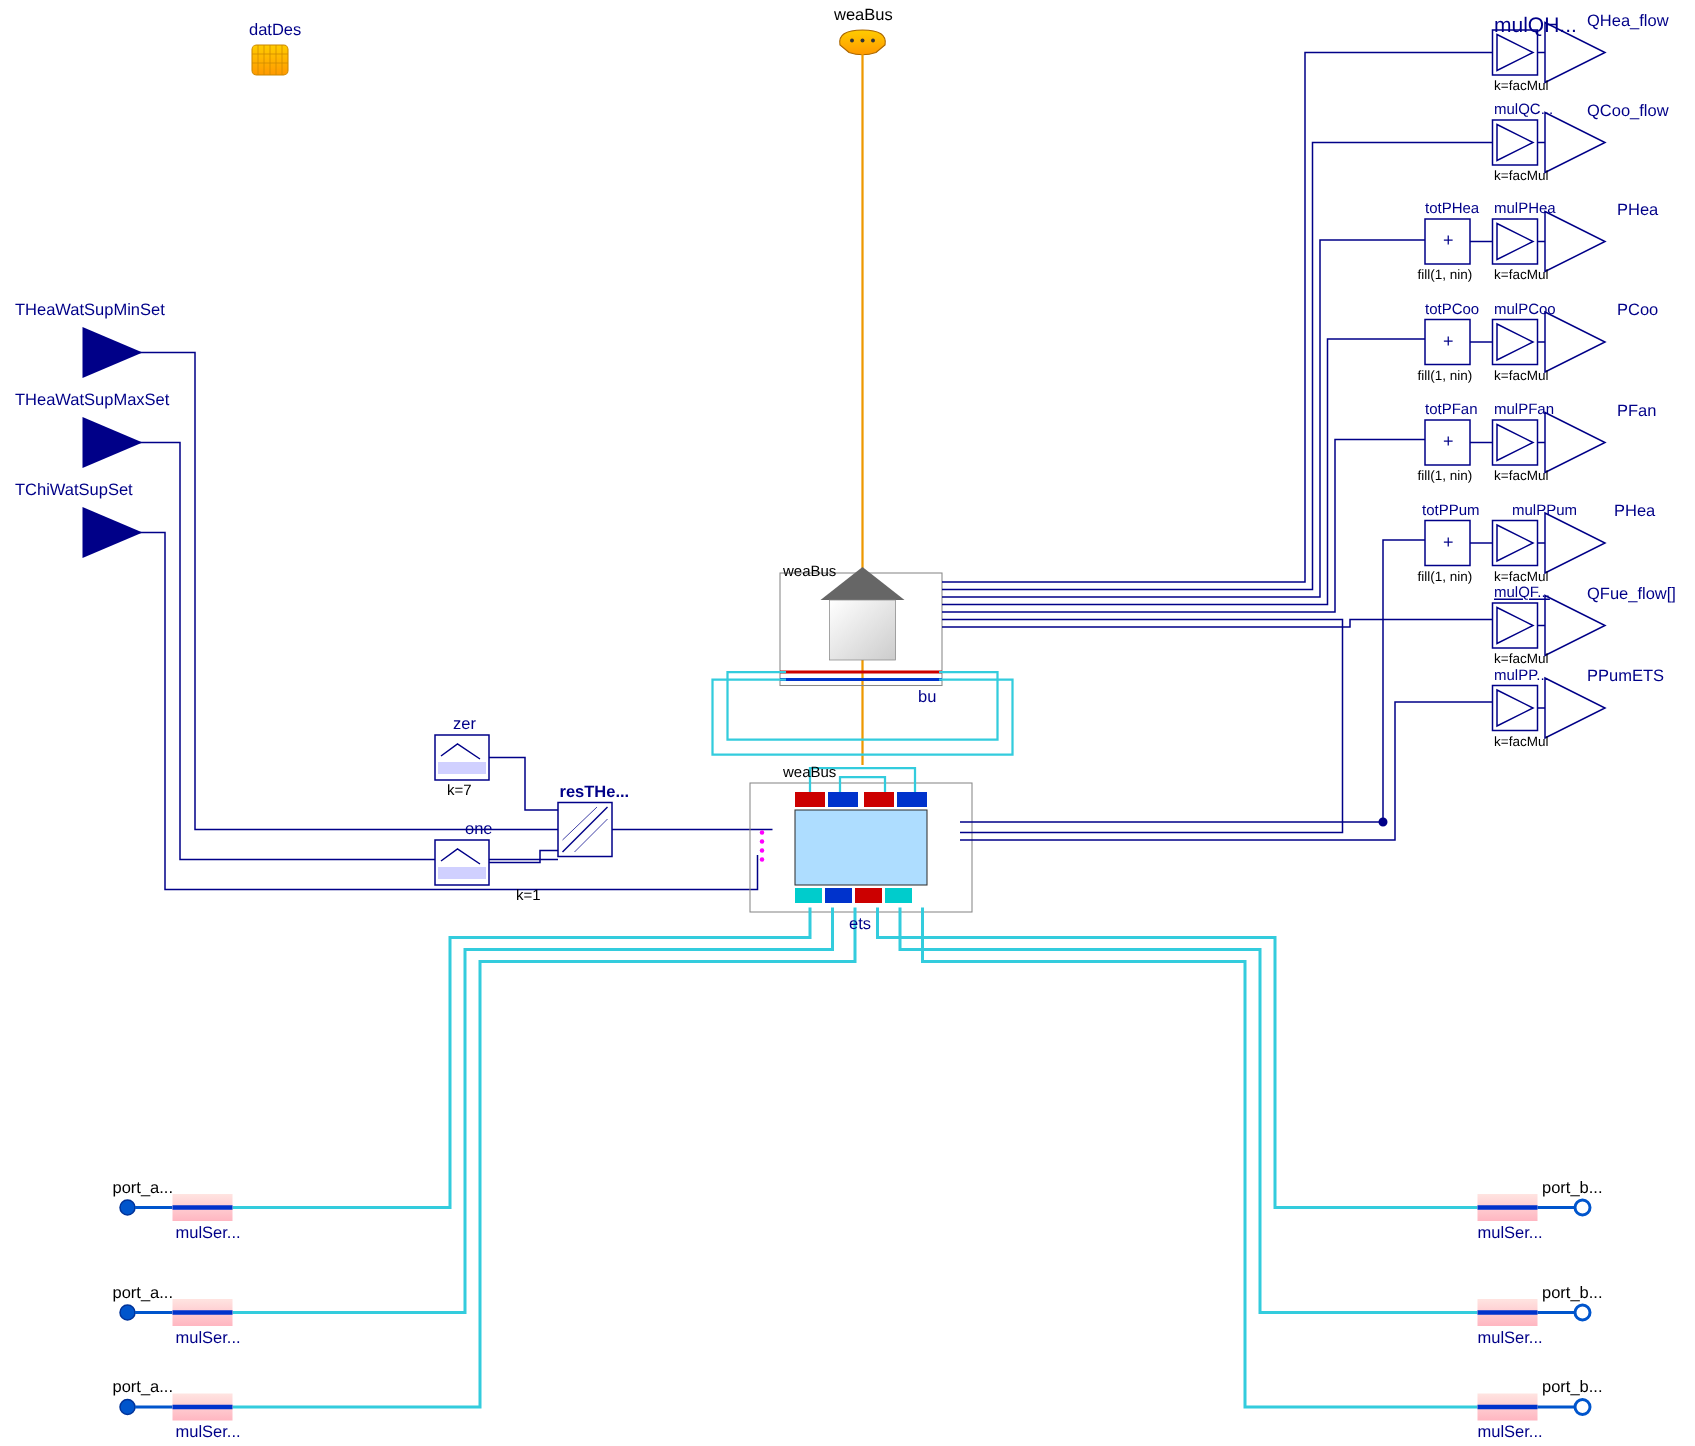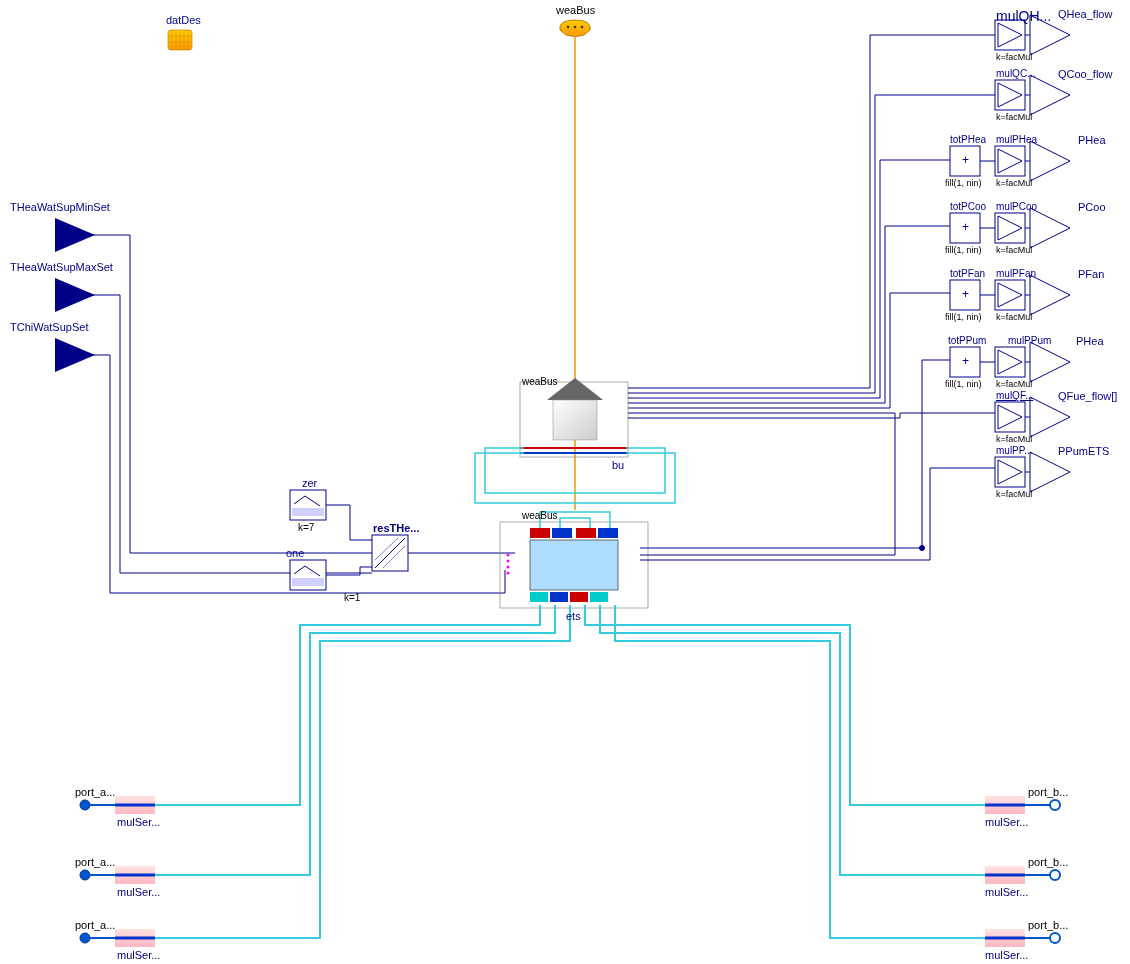--- a/index.html
+++ b/index.html
@@ -248,21 +248,21 @@
 
 <div class="lbl" style="left:166px; top:14px;">datDes</div>
 <div class="lbl blk" style="left:556px; top:4px;">weaBus</div>
 
 <div class="lbl" style="left:10px; top:201px;">THeaWatSupMinSet</div>
 <div class="lbl" style="left:10px; top:261px;">THeaWatSupMaxSet</div>
 <div class="lbl" style="left:10px; top:321px;">TChiWatSupSet</div>
 
 <div class="lbl" style="left:302px; top:477px;">zer</div>
 <div class="lbl blk" style="left:298px; top:522px; font-size:10px;">k=7</div>
-<div class="lbl" style="left:286px; top:547px;">one</div>
+<div class="lbl" style="left:310px; top:547px;">one</div>
 <div class="lbl blk" style="left:298px; top:592px; font-size:10px;padding-left:46px;">k=1</div>
 <div class="lbl" style="left:373px; top:522px;font-weight:bold;">resTHe...</div>
 
 <div class="lbl blk" style="left:522px; top:376px; font-size:10px;">weaBus</div>
 <div class="lbl" style="left:568px; top:459px;margin-left:44px;">bu</div>
 <div class="lbl blk" style="left:522px; top:510px; font-size:10px;">weaBus</div>
 <div class="lbl" style="left:566px; top:610px;">ets</div>
 
 <div class="lbl" style="left:996px; top:8px; font-size:14px;">mulQH...</div>
 <div class="lbl blk" style="left:996px; top:52px; font-size:9px;">k=facMul</div>

